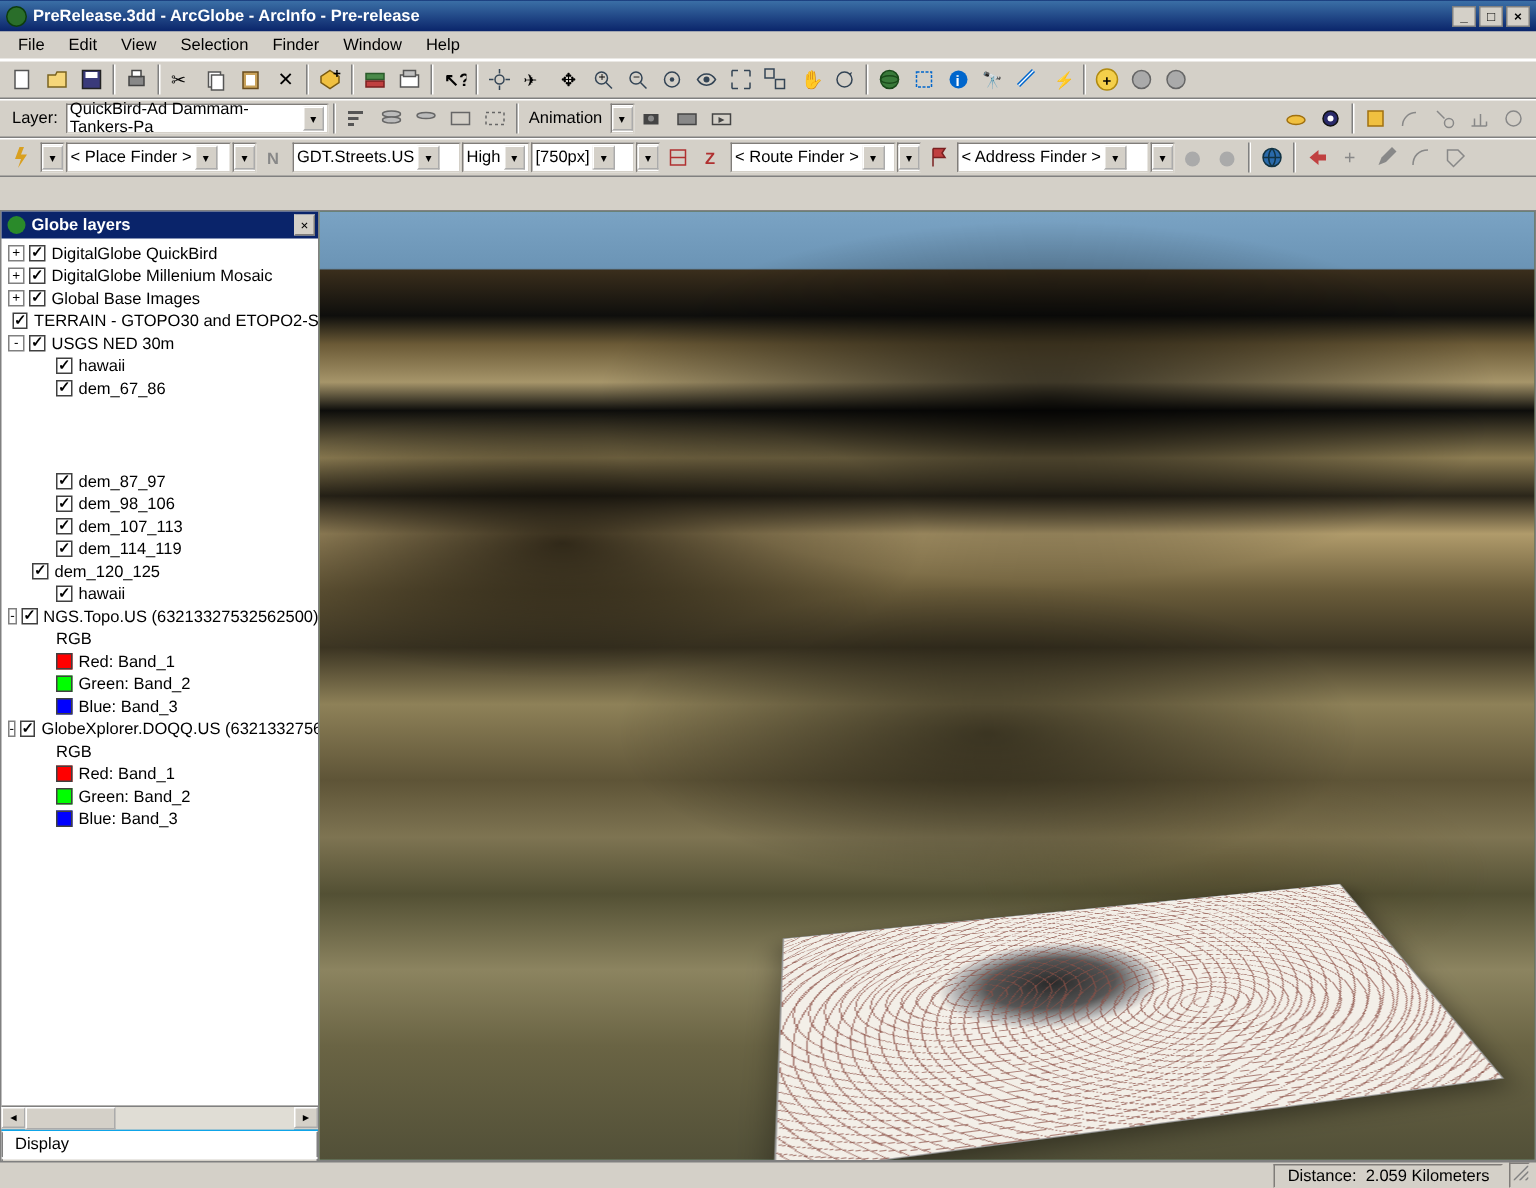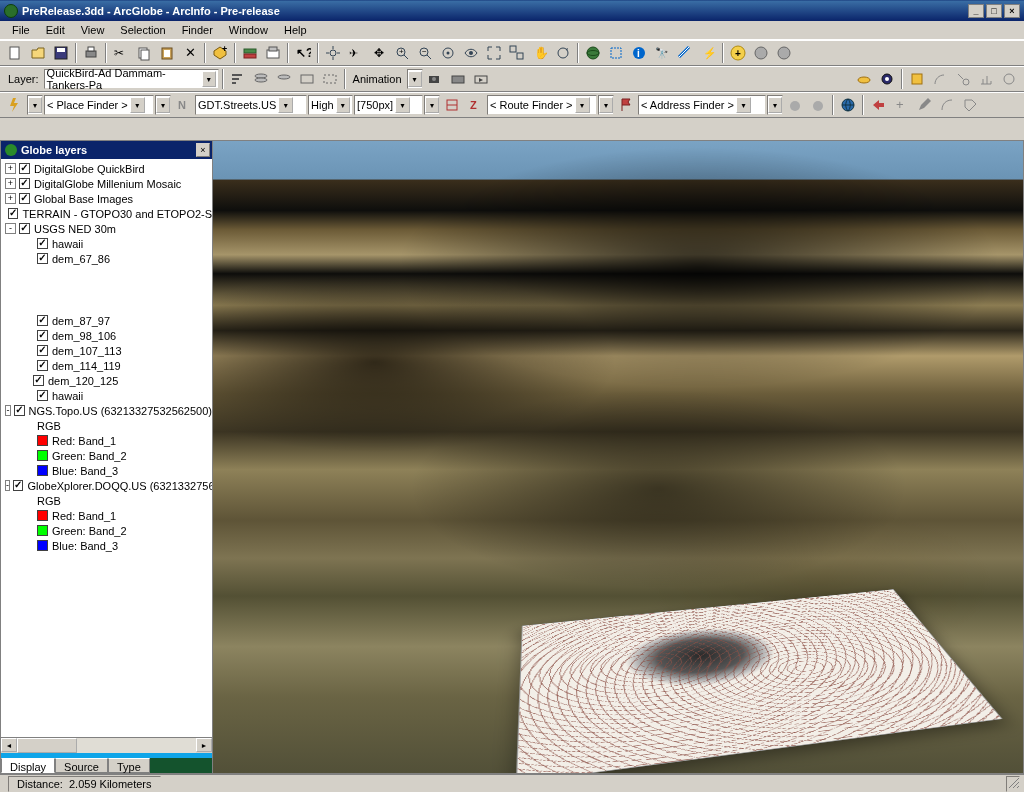--- a/index.html
+++ b/index.html
@@ -28,21 +28,21 @@
   .tnode{display:flex;align-items:center;height:15px;white-space:nowrap;}
   .exp{width:11px;height:11px;border:1px solid #808080;display:flex;align-items:center;justify-content:center;font-size:9px;line-height:9px;margin-right:3px;color:#000;}
   .noexp{width:11px;height:11px;margin-right:3px;}
   .chk{width:11px;height:11px;border:1px solid #404040;background:#fff;margin-right:4px;display:flex;align-items:center;justify-content:center;font-size:9px;color:#000;}
   .chk.checked::after{content:"✓";font-size:10px;font-weight:bold;transform:translateY(-1px);}
   .swatch{width:11px;height:11px;margin-right:4px;border:1px solid #404040;}
   .scrollbar-h{height:16px;background:#d4d0c8;border-top:1px solid #808080;display:flex;}
   .sb-btn{width:16px;height:14px;background:#d4d0c8;border:1px outset #fff;font-size:7px;display:flex;align-items:center;justify-content:center;}
   .sb-track{flex:1;background:#e0ddd5;position:relative;}
   .sb-thumb{position:absolute;left:0;top:0;bottom:0;width:60px;background:#d4d0c8;border:1px outset #fff;}
-  .panel-tabs{height:20px;display:flex;background:#14532d;border-top:5px solid #0ea5e9;}
+  .panel-tabs{height:20px;display:flex;background:#737373;border-top:1px solid #0ea5e9;flex-direction:column;}
   .ptab{padding:2px 8px;border:1px solid #808080;border-top:1px solid #fff;background:#d4d0c8;font-size:11px;}
   .ptab.active{background:#fff;border-bottom:1px solid #fff;}
   .viewport{flex:1;background:#4a6a3a;position:relative;overflow:hidden;border:1px solid #808080;border-left:none;}
   .terrain{position:absolute;inset:0;
     background:
       linear-gradient(180deg,#7aa3c4 0%, #6b94b5 6%, #3a2e1c 6.2%, #0e0e0c 11%, #6b5a36 14%, #a6956a 18%, #0d0d0b 21%, #8c7c52 26%, #2b261a 30%, #b09b6b 34%, #6a5c3a 40%, #3b3422 46%, #8e8158 52%, #5e5437 60%, #7e7452 66%, #535034 72%, #8c8460 80%, #6a6444 88%, #525038 100%);
   }
   .terrain::before{content:"";position:absolute;inset:0;
     background:
       radial-gradient(ellipse 500px 200px at 60% 20%, rgba(0,0,0,0.7), transparent 60%),
@@ -50,21 +50,21 @@
       radial-gradient(ellipse 450px 180px at 55% 55%, rgba(30,28,18,0.6), transparent 55%),
       radial-gradient(ellipse 300px 130px at 75% 70%, rgba(200,180,130,0.3), transparent 60%);
     mix-blend-mode:multiply;}
   .topo-overlay{position:absolute;left:38.5%;top:62%;width:430px;height:270px;transform:perspective(800px) rotateX(58deg) rotateZ(-12deg);
     background:
       repeating-radial-gradient(ellipse 90px 60px at 30% 40%, rgba(140,80,70,0.7) 0 1px, transparent 1px 10px),
       repeating-radial-gradient(ellipse 80px 55px at 65% 55%, rgba(140,80,70,0.7) 0 1px, transparent 1px 9px),
       radial-gradient(ellipse 110px 80px at 42% 38%, #2a2a2a 0%, #555 40%, #bbb 60%, transparent 70%),
       #f3efe8;
     border:1px solid #999;box-shadow:0 8px 20px rgba(0,0,0,0.4);}
-  .statusbar{position:absolute;bottom:0;left:0;right:0;height:18px;background:#d4d0c8;border-top:1px solid #808080;display:flex;justify-content:space-between;align-items:center;padding:0 4px;font-size:11px;}
+  .statusbar{position:absolute;bottom:0;left:0;right:0;height:18px;background:#d4d0c8;border-top:1px solid #808080;display:flex;justify-content:flex-end;align-items:center;padding:0 4px;font-size:11px;}
   .status-pane{border:1px inset #d4d0c8;padding:1px 8px;margin-left:4px;}
 </style>
 </head>
 <body>
 
 <div class="titlebar">
   <div class="app-icon"></div>
   <div class="title">PreRelease.3dd - ArcGlobe - ArcInfo - Pre-release</div>
   <div class="winbtns">
     <div class="winbtn">_</div>
@@ -540,21 +540,21 @@
         <div class="tnode" style="padding-left: 22px;">
           <div class="noexp"></div>
           <div class="chk checked"></div>
           <span>dem_107_113</span>
         </div>
         <div class="tnode" style="padding-left: 22px;">
           <div class="noexp"></div>
           <div class="chk checked"></div>
           <span>dem_114_119</span>
         </div>
-        <div class="tnode" style="padding-left: 6px; margin-left: 12px;">
+        <div class="tnode" style="padding-left: 6px;">
           <div class="noexp"></div>
           <div class="chk checked"></div>
           <span>dem_120_125</span>
         </div>
         <div class="tnode" style="padding-left: 22px;">
           <div class="noexp"></div>
           <div class="chk checked"></div>
           <span>hawaii</span>
         </div>
         <div class="tnode" style="padding-left: 4px;">

